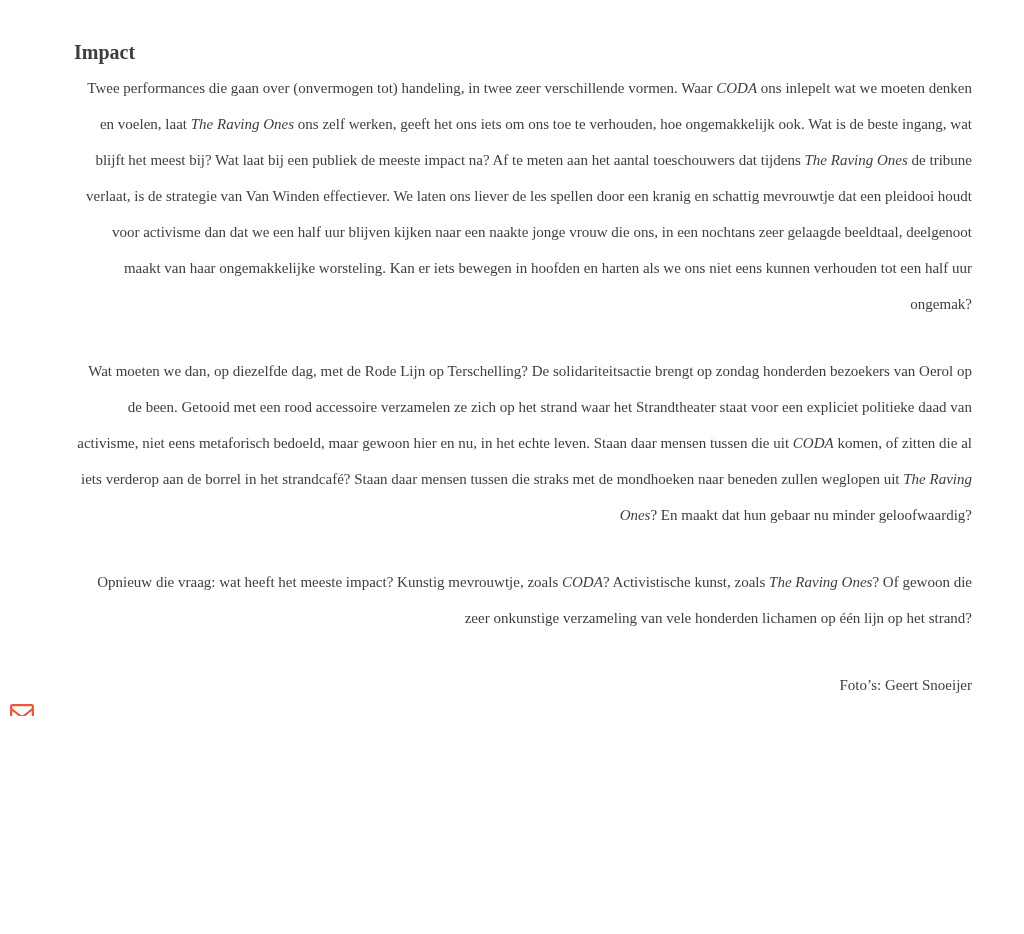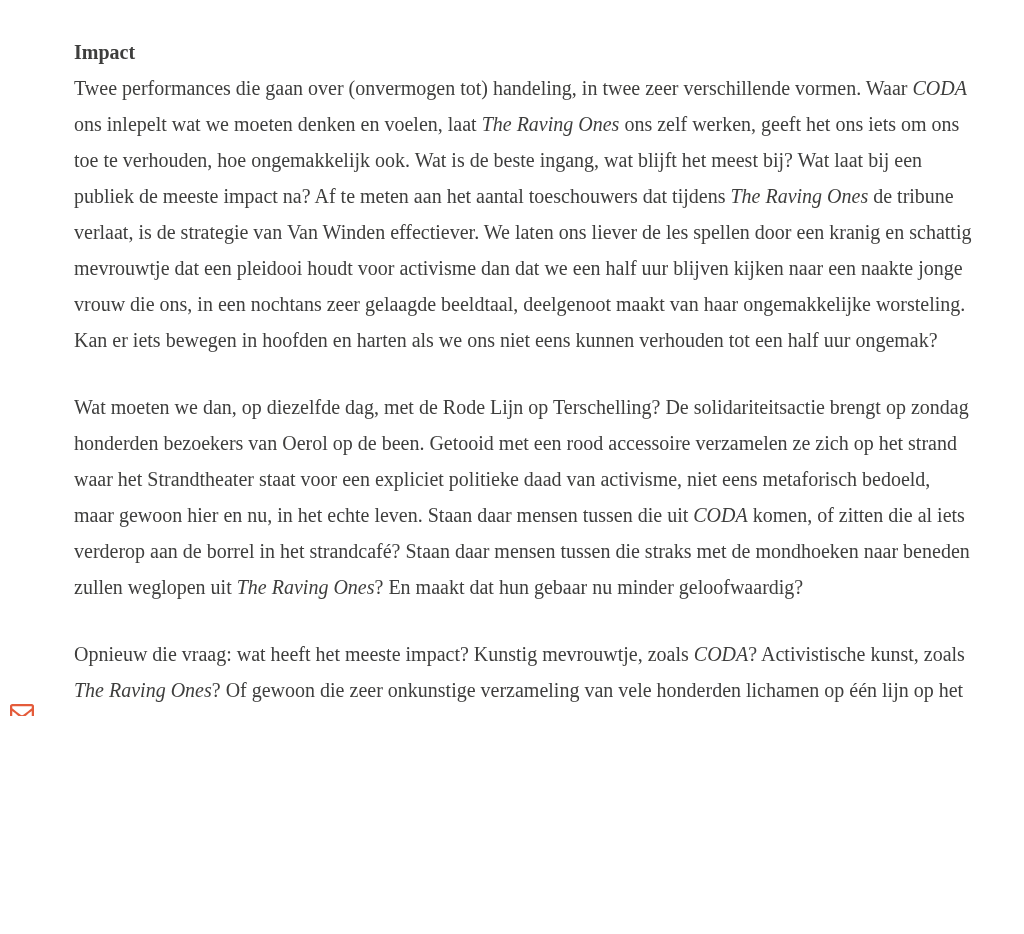--- a/index.html
+++ b/index.html
@@ -29,25 +29,25 @@
     width: 898px;
   }
   .heading {
     font-size: 20px;
     font-weight: bold;
     line-height: 36px;
     margin: 0;
     padding: 0;
   }
   .para {
-    font-size: 20px;
+    font-size: 15px;
     line-height: 36px;
     margin: 0 0 31px 0;
     padding: 0;
-    text-align: left;
+    text-align: right;
   }
   .para:last-child { margin-bottom: 0; }
   .para em { font-style: italic; }
   .share-rail {
     position: absolute;
     left: 10px;
     top: 701px;
     width: 26px;
     display: flex;
     flex-direction: column;

